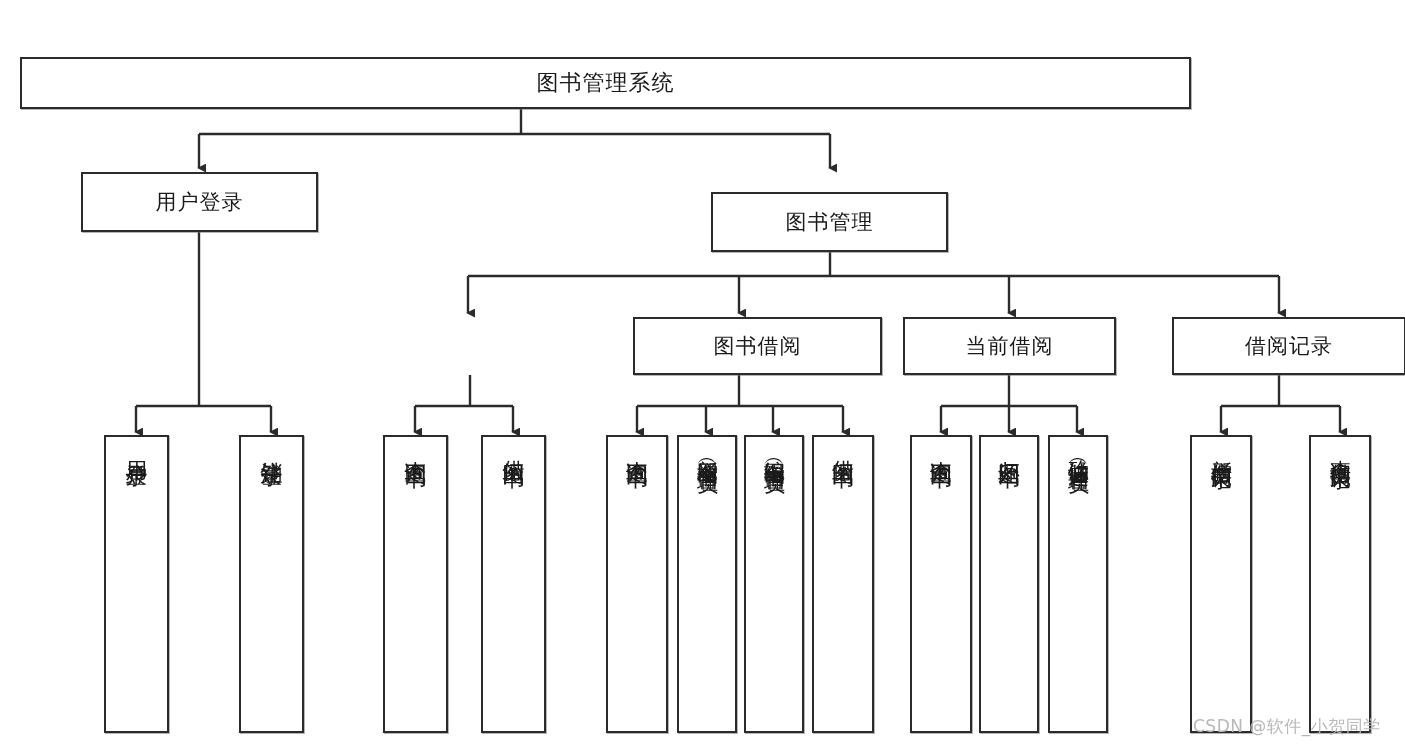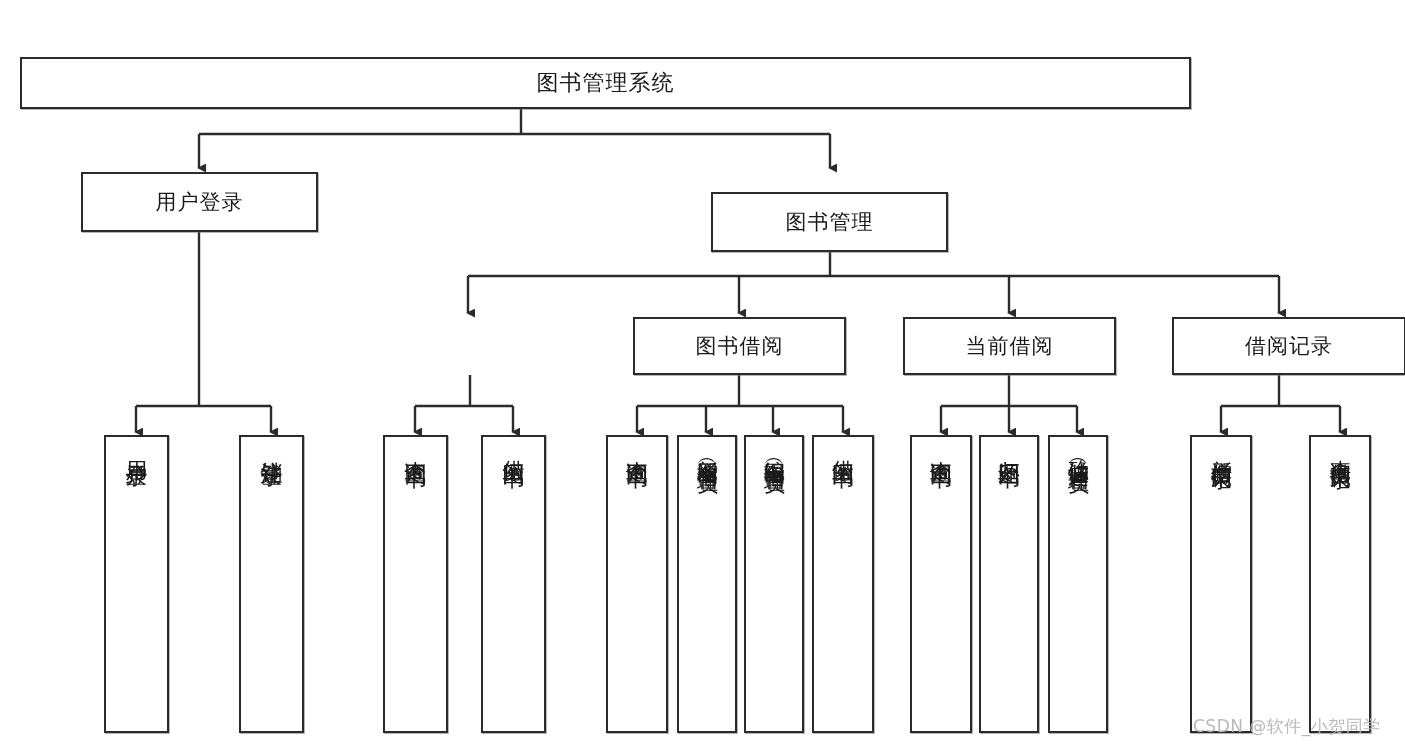--- a/index.html
+++ b/index.html
@@ -137,21 +137,21 @@
     <span class="lbl">图书管理系统</span>
   </div>
 
   <div class="node h" style="left:81px; top:172px; width:237px; height:60px;">
     <span class="lbl">用户登录</span>
   </div>
   <div class="node h" style="left:711px; top:176px; width:237px; height:60px;margin-top:16px;">
     <span class="lbl">图书管理</span>
   </div>
 
-  <div class="node h" style="left:633px; top:317px; width:213px; height:58px;">
+  <div class="node h" style="left:633px; top:317px; width:249px; height:58px;">
     <span class="lbl">图书借阅</span>
   </div>
   <div class="node h" style="left:903px; top:317px; width:213px; height:58px;font-family:Liberation Serif, serif;">
     <span class="lbl">当前借阅</span>
   </div>
   <div class="node h" style="left:1172px; top:317px; width:234px; height:58px;align-items:center;">
     <span class="lbl">借阅记录</span>
   </div>
 
   <div class="node v" style="left:104px; top:435px; width:65px; height:298px;">

